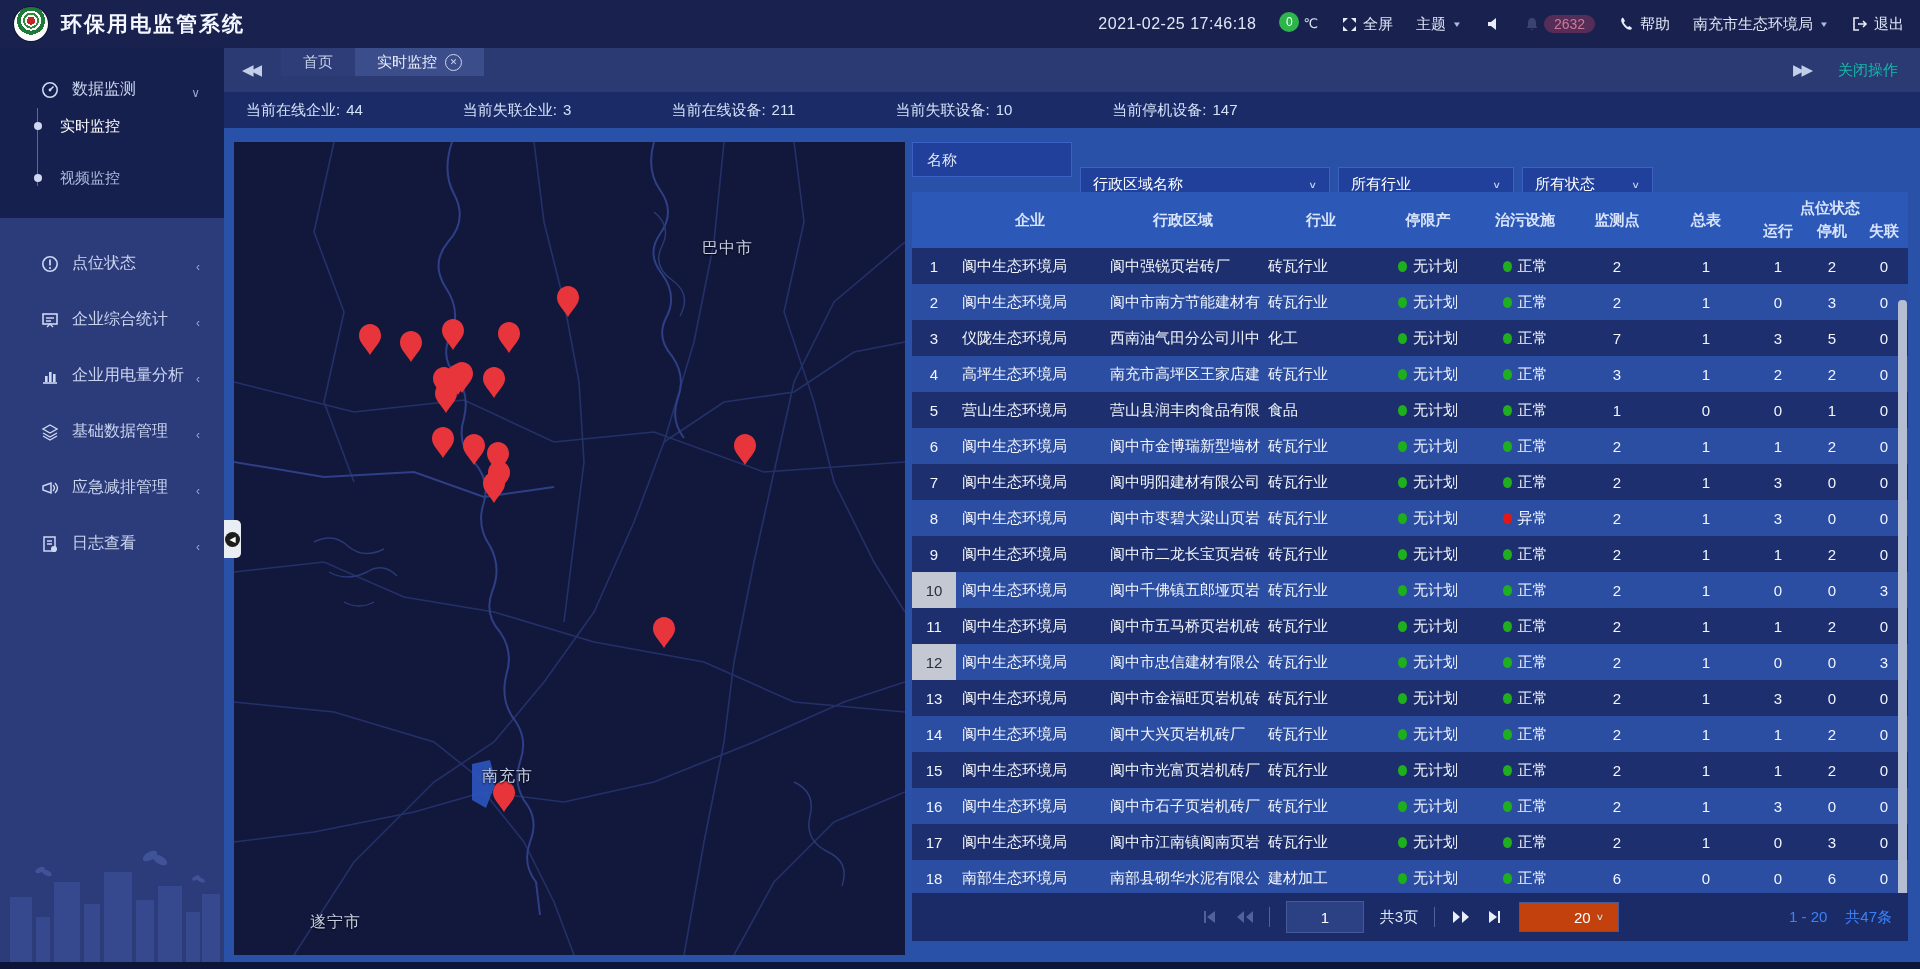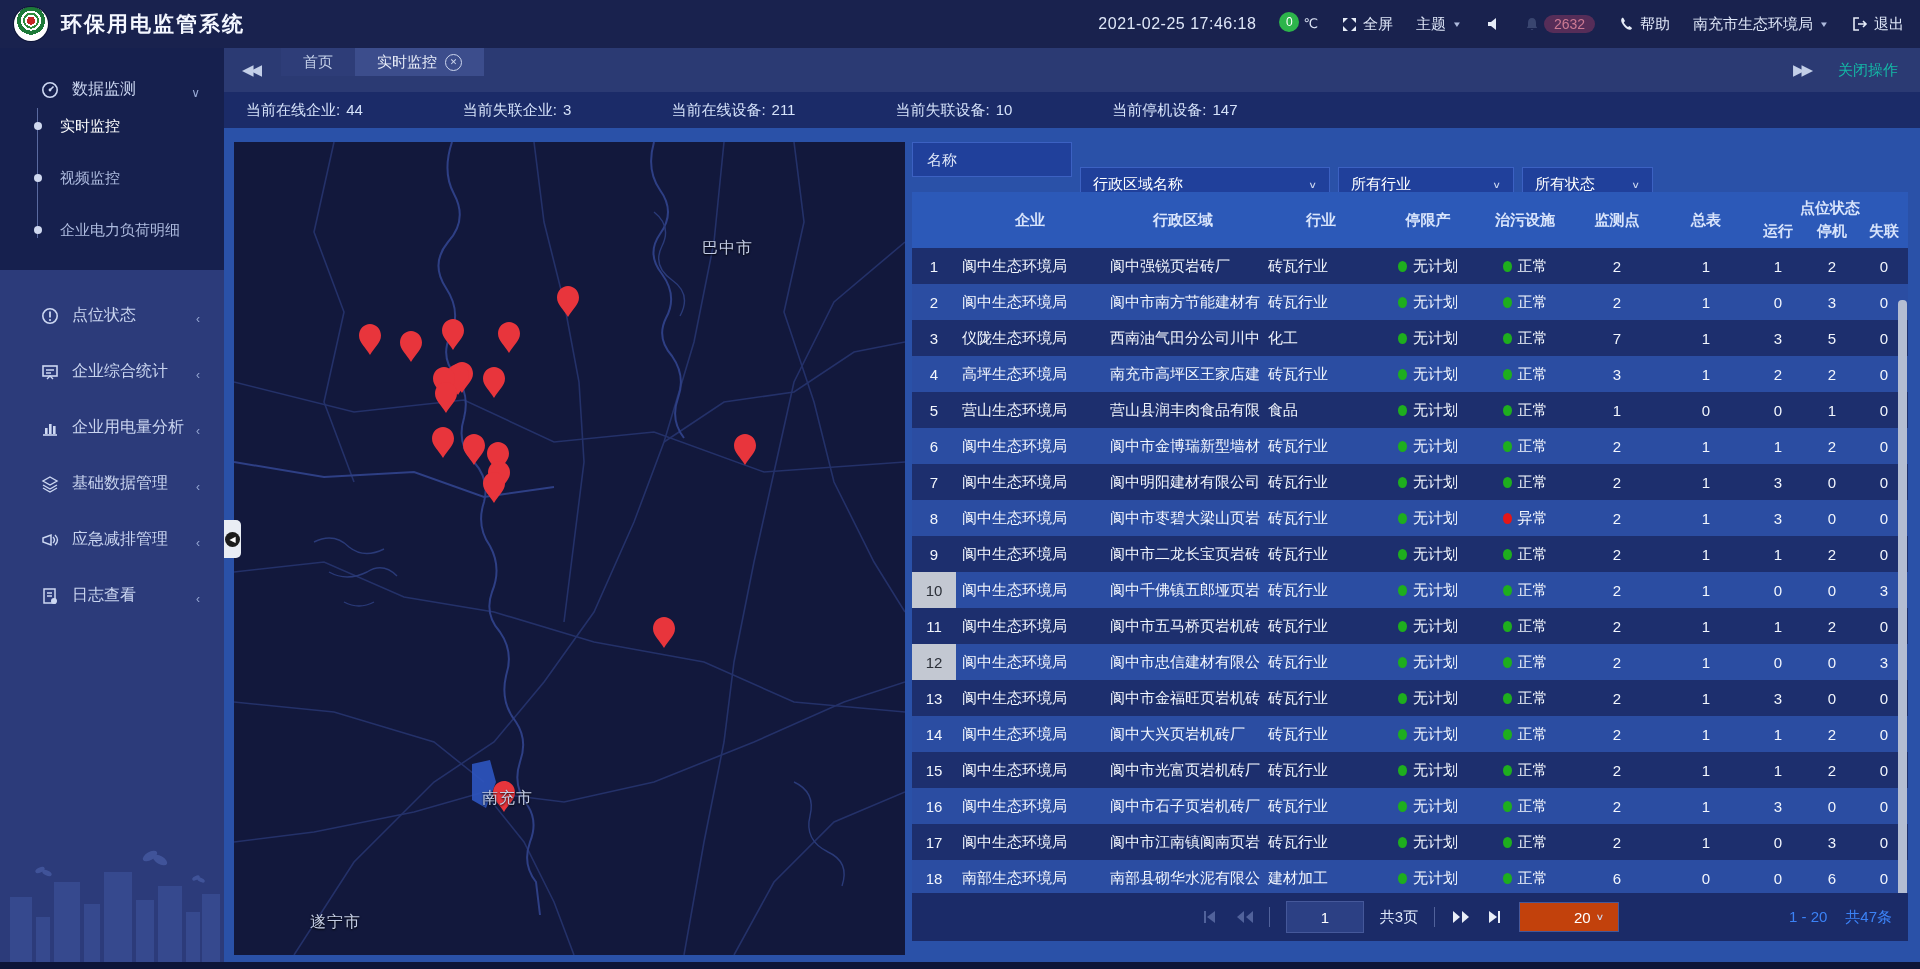--- a/index.html
+++ b/index.html
@@ -182,24 +182,20 @@
         </div>
         <div class="submenu">
           <div class="sub-item active">
             <span class="sub-dot"></span>
             <span class="sub-label">实时监控</span>
           </div>
           <div class="sub-item">
             <span class="sub-dot"></span>
             <span class="sub-label">视频监控</span>
           </div>
-          <div class="sub-item">
-            <span class="sub-dot"></span>
-            <span class="sub-label">企业电力负荷明细</span>
-          </div>
         </div>
       </div>
       <div class="side-sections">
         <div>
           <div class="side-item">
             <span class="side-icon">
               <svg width="18" height="18" viewBox="0 0 18 18">
                 <circle cx="9" cy="9" r="7.2" stroke="currentColor" stroke-width="1.6" fill="none"></circle>
                 <path d="M9,4.5 V10.5" stroke="currentColor" stroke-width="1.8"></path>
                 <circle cx="9" cy="13" r="1.1" fill="currentColor"></circle>
@@ -389,21 +385,21 @@
           <path d="M0,0 C-4.5,-8 -11,-12 -11,-19.5 C-11,-26 -6,-31 0,-31 C6,-31 11,-26 11,-19.5 C11,-12 4.5,-8 0,0 Z" transform="translate(264,331)" fill="#e8353c"></path>
           <path d="M0,0 C-4.5,-8 -11,-12 -11,-19.5 C-11,-26 -6,-31 0,-31 C6,-31 11,-26 11,-19.5 C11,-12 4.5,-8 0,0 Z" transform="translate(265,350)" fill="#e8353c"></path>
           <path d="M0,0 C-4.5,-8 -11,-12 -11,-19.5 C-11,-26 -6,-31 0,-31 C6,-31 11,-26 11,-19.5 C11,-12 4.5,-8 0,0 Z" transform="translate(260,361)" fill="#e8353c"></path>
           <path d="M0,0 C-4.5,-8 -11,-12 -11,-19.5 C-11,-26 -6,-31 0,-31 C6,-31 11,-26 11,-19.5 C11,-12 4.5,-8 0,0 Z" transform="translate(511,323)" fill="#e8353c"></path>
           <path d="M0,0 C-4.5,-8 -11,-12 -11,-19.5 C-11,-26 -6,-31 0,-31 C6,-31 11,-26 11,-19.5 C11,-12 4.5,-8 0,0 Z" transform="translate(430,506)" fill="#e8353c"></path>
           <path d="M0,0 C-4.5,-8 -11,-12 -11,-19.5 C-11,-26 -6,-31 0,-31 C6,-31 11,-26 11,-19.5 C11,-12 4.5,-8 0,0 Z" transform="translate(270,670)" fill="#e8353c"></path>
         </g>
     </svg>
     <div id="map-labels">
         <span class="map-label" style="left: 468px; top: 96px;">巴中市</span>
-        <span class="map-label" style="left: 248px; top: 646px;">南充市</span>
+        <span class="map-label" style="left: 248px; top: 624px;">南充市</span>
         <span class="map-label" style="left: 76px; top: 770px;">遂宁市</span>
       </div>
   </div>
 
   <div class="panel">
     <div class="filters">
       <div class="f-input">
         <input type="text" placeholder="名称" style="">
       </div>
       <div class="f-select f-region">

